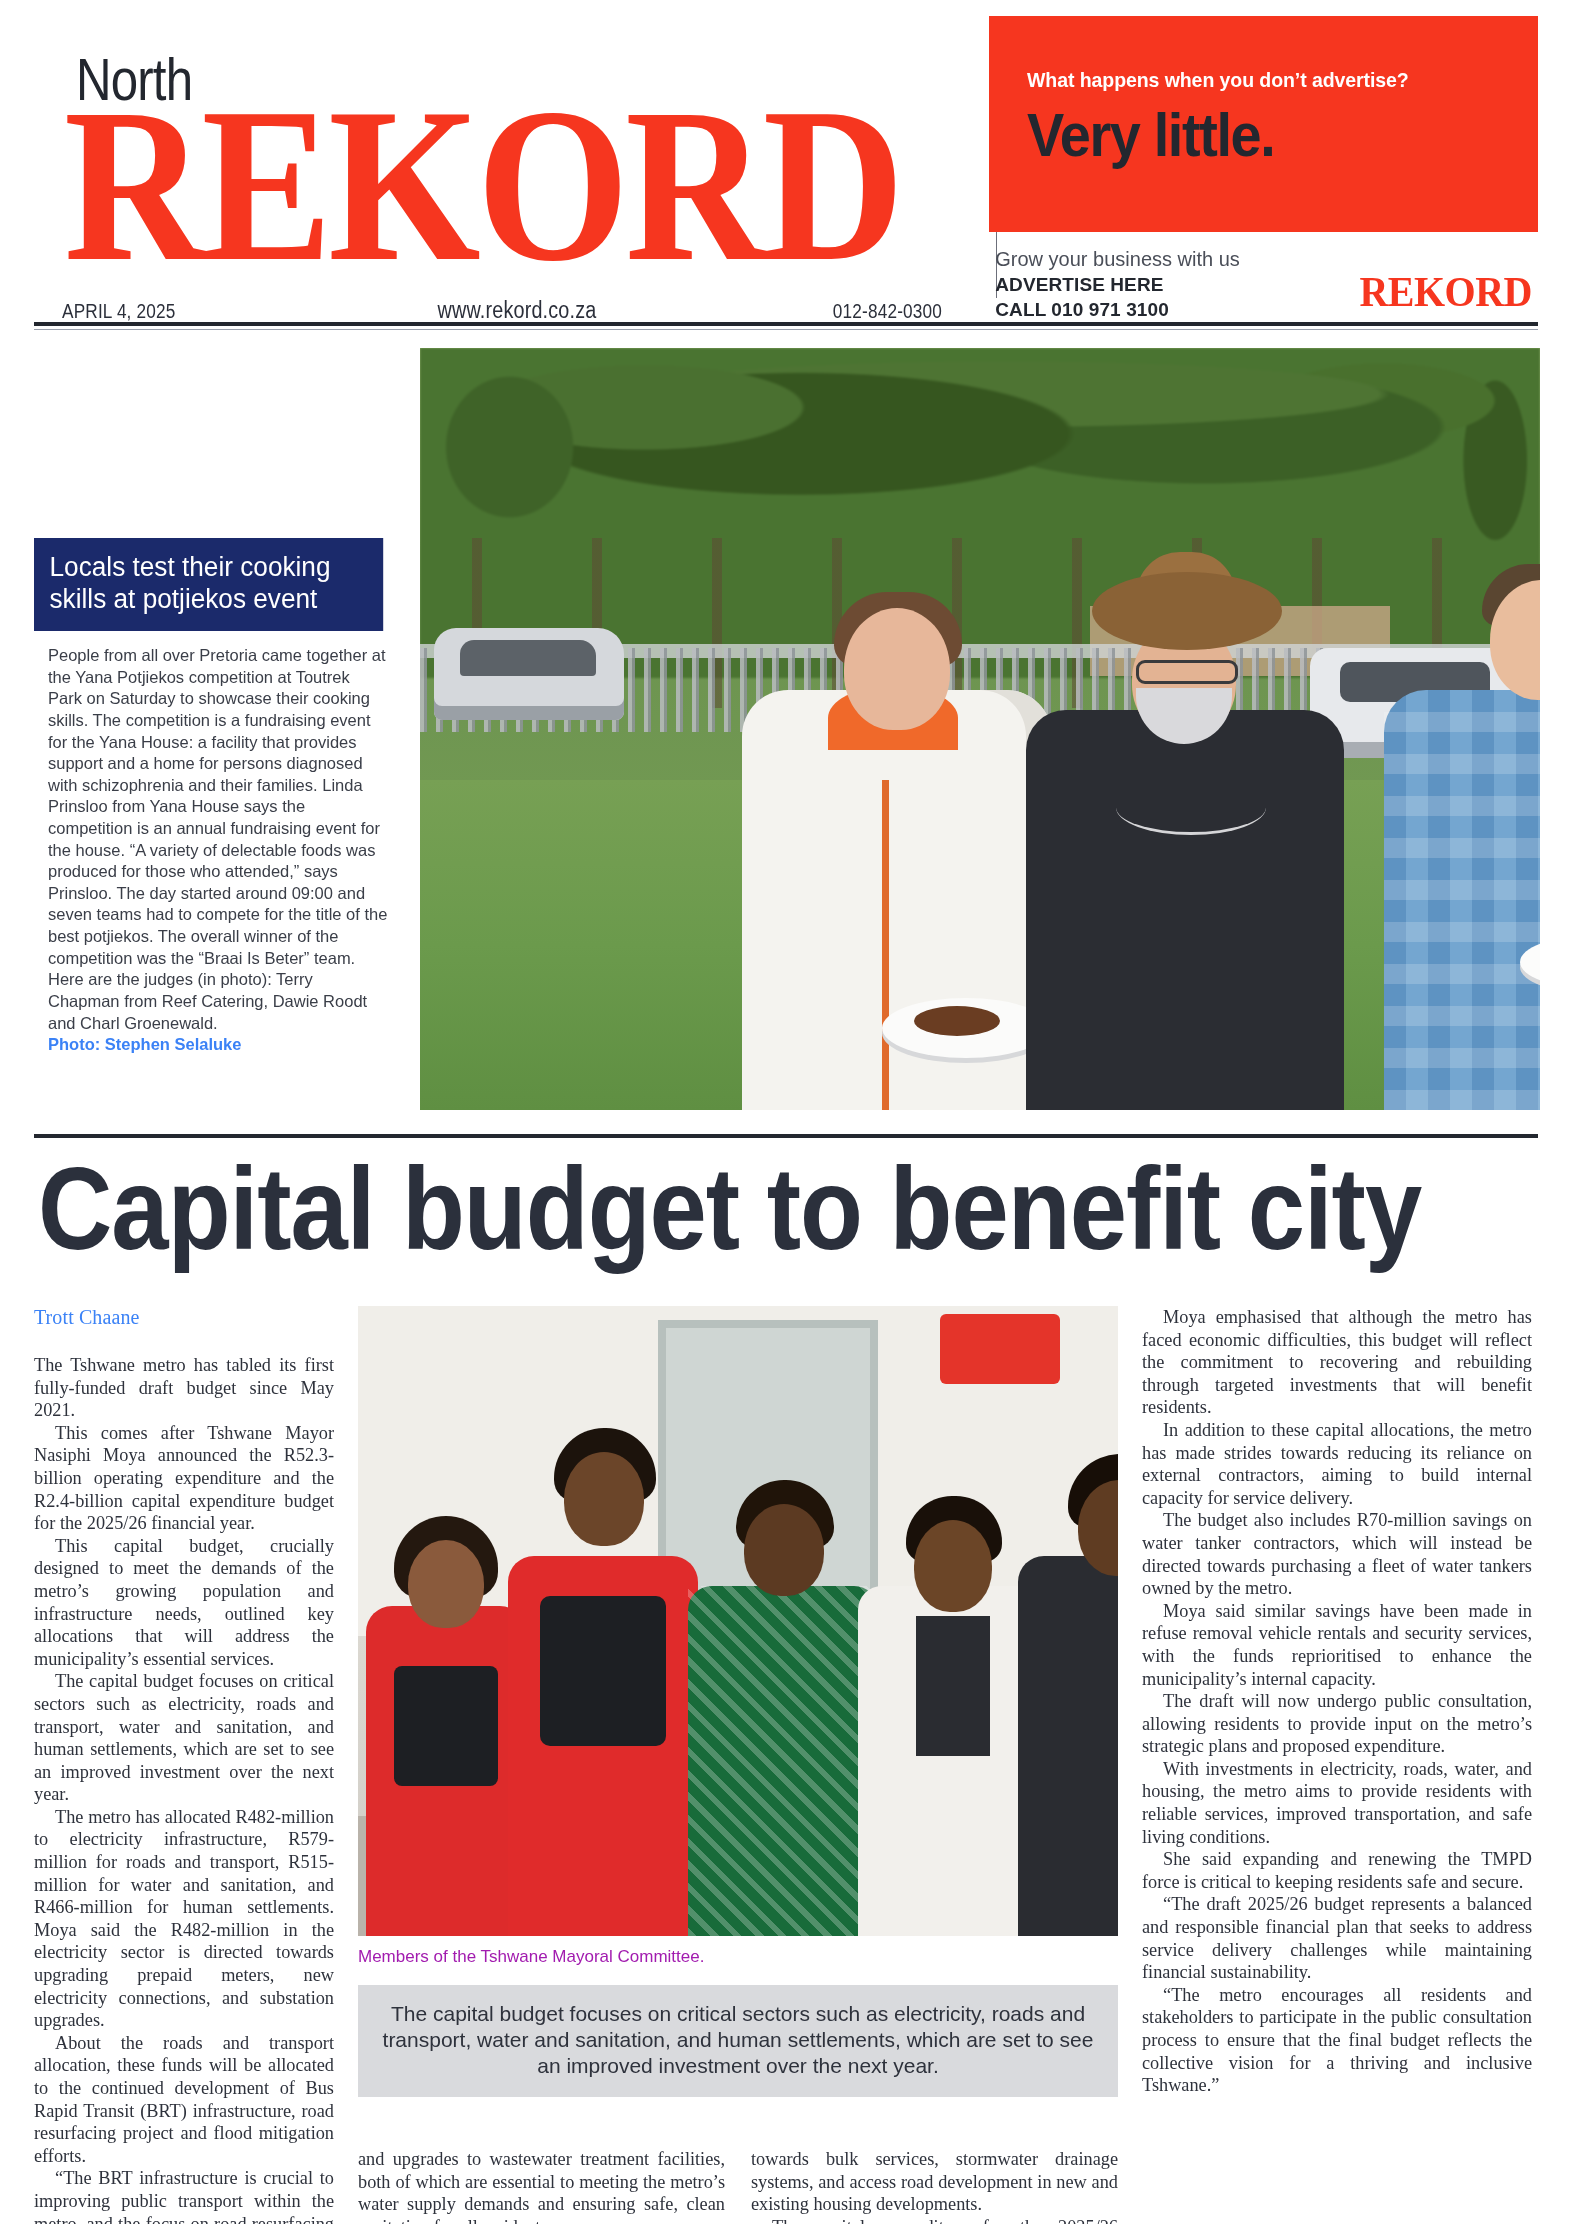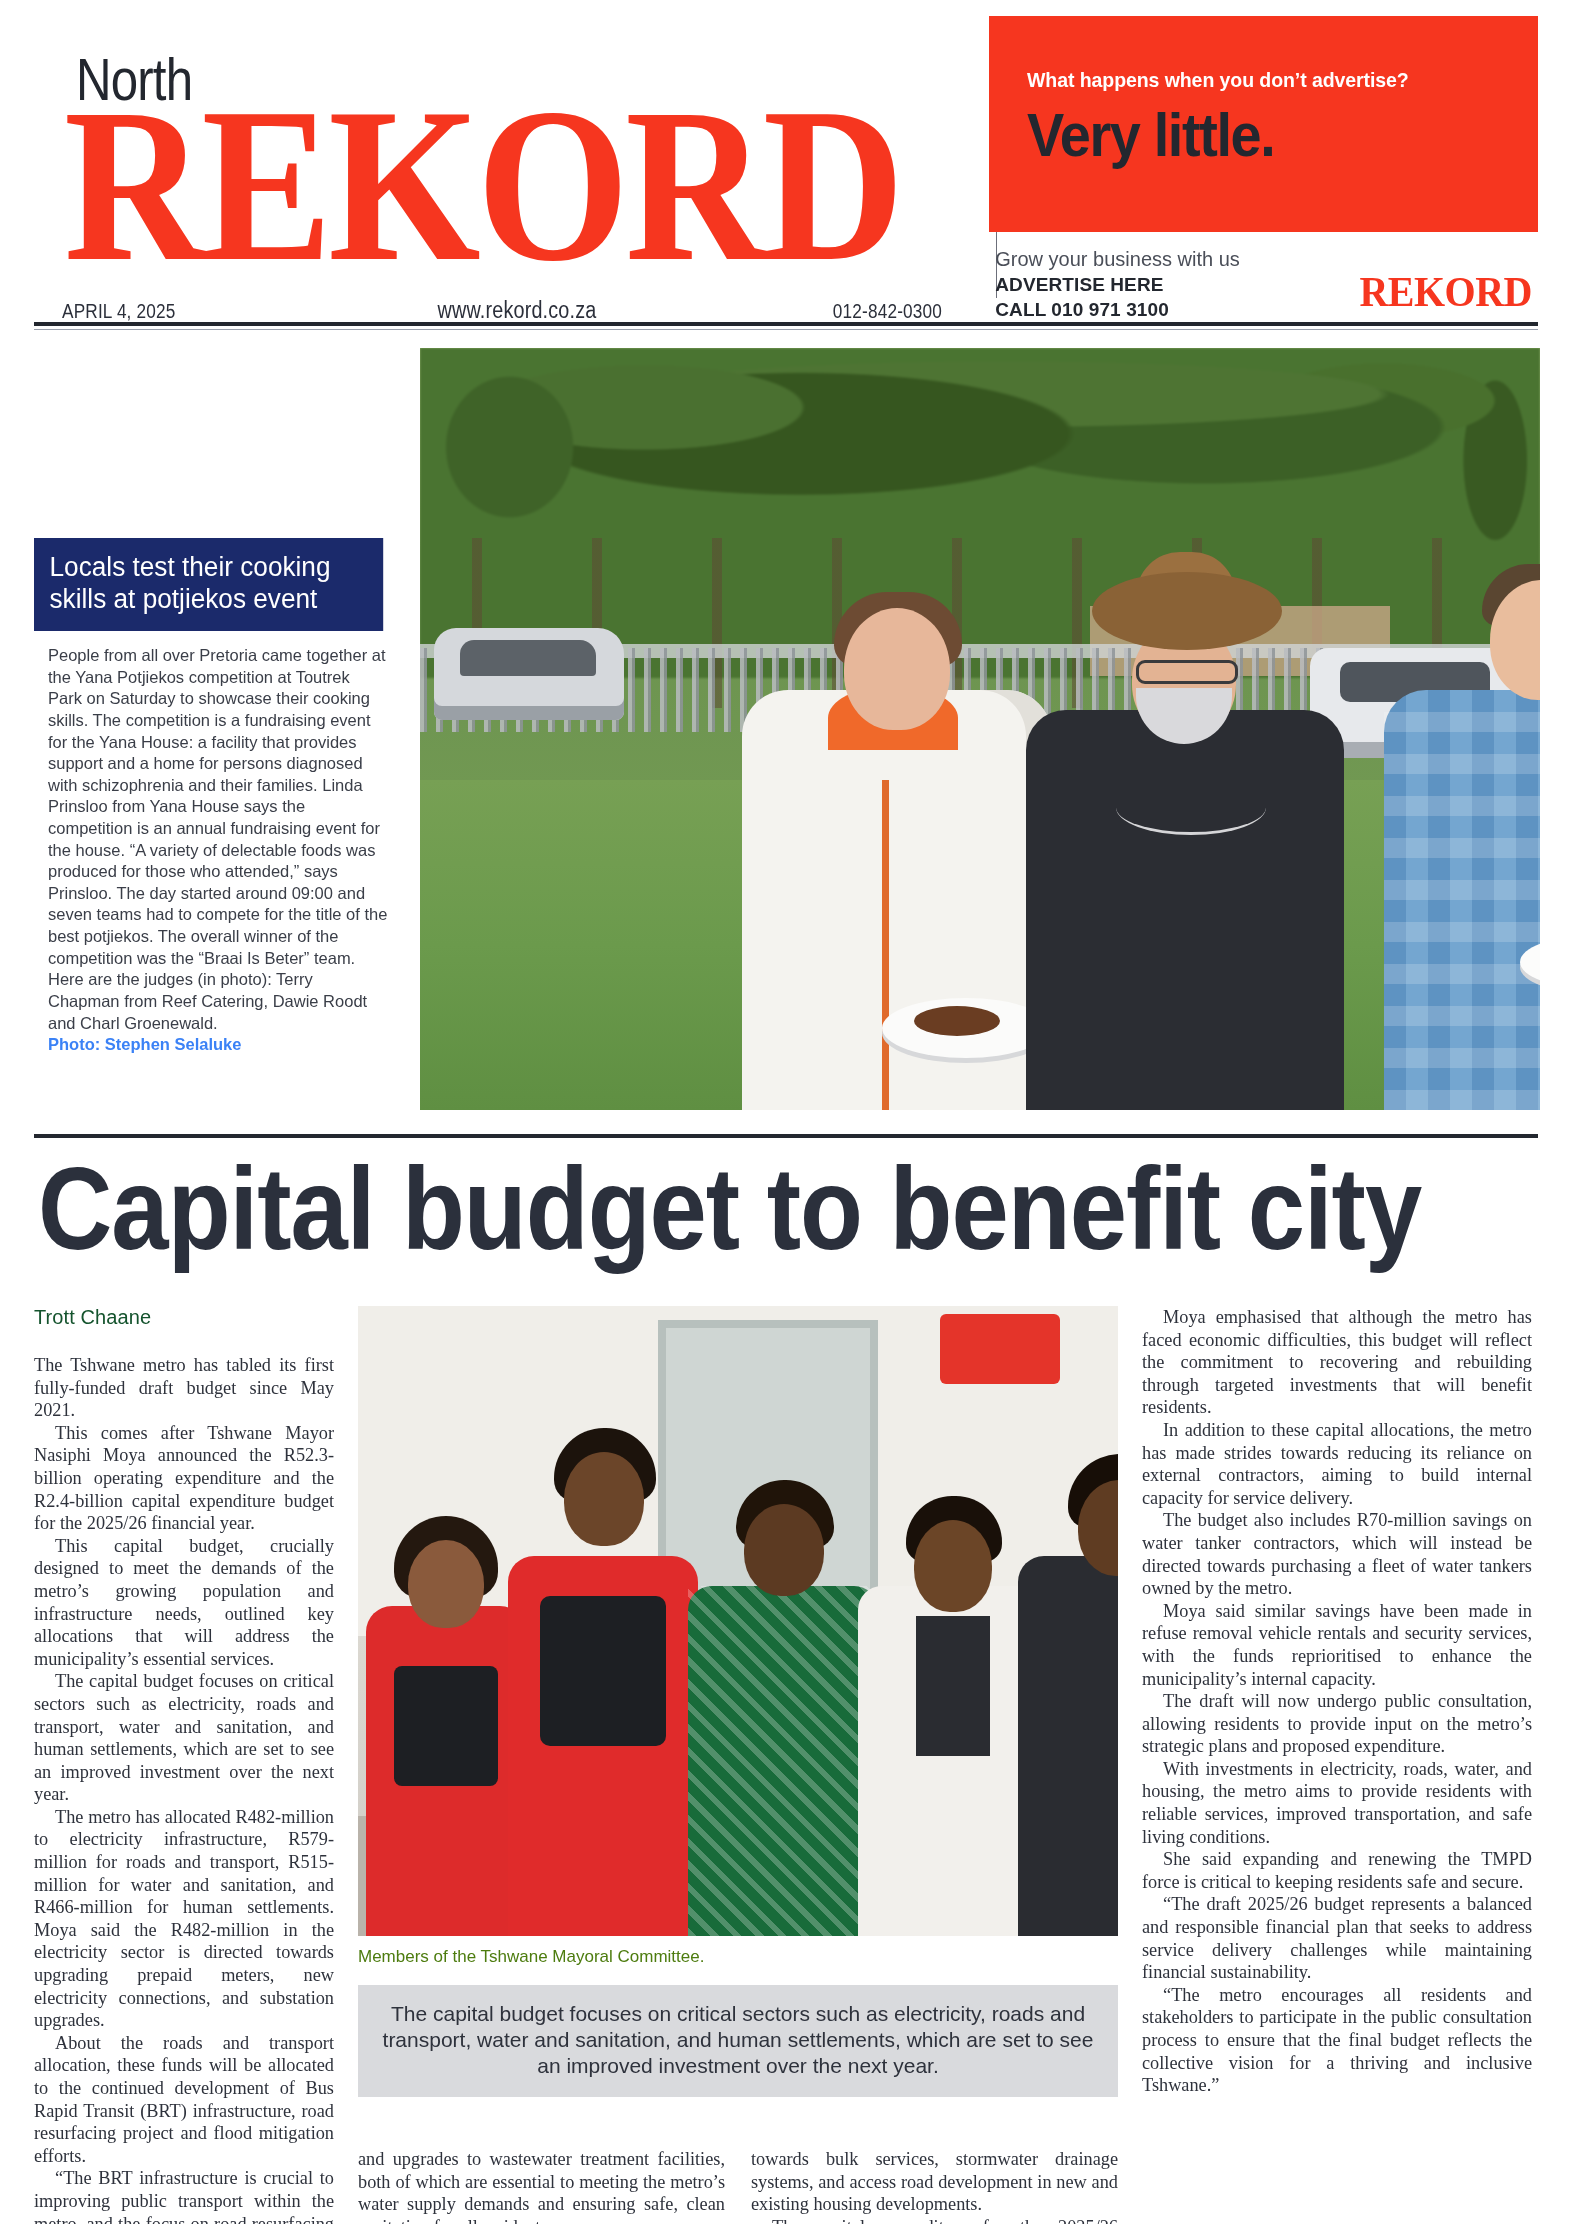--- a/index.html
+++ b/index.html
@@ -111,34 +111,34 @@
 
   
   .article{position:relative;margin-top:52px;}
   .cols3{display:flex;gap:24px;}
   .col{width:auto;}
   .colA{width:300px;}
   .colMid{width:760px;position:relative;}
   .colC{width:390px;}
 
   .byline{
-    font-family:Liberation Sans, sans-serif;
-    font-size:20px;color:#14532d;margin-bottom:22px;letter-spacing:.1px;
+    font-family:Liberation Serif, serif;
+    font-size:20px;color:#3b82f6;margin-bottom:22px;letter-spacing:.1px;
   }
   .serif{
     font-family:"Liberation Serif","DejaVu Serif",serif;
     font-size:18.3px;line-height:1.235;color:#2e323c;text-align:justify;
   }
   .serif p{margin:0;text-indent:1.15em;}
   .serif p.noind{text-indent:0;margin-top:25px;}
 
   .photo2{width:760px;height:630px;overflow:hidden;position:relative;background:#c8cad0;}
   .cap2{
     font-family:"Liberation Sans Narrow","Liberation Sans",sans-serif;
-    font-size:17px;color:#4d7c0f;margin-top:11px;
+    font-size:17px;color:#a21caf;margin-top:11px;
   }
   .pullquote{
     background:#d9dadd;margin-top:18px;padding:16px 22px 18px 22px;
     font-family:"Liberation Sans Narrow","Liberation Sans",sans-serif;
     font-size:21px;line-height:1.24;color:#2e323c;text-align:center;
   }
   .cols2bot{display:flex;gap:26px;margin-top:26px;}
   .colB1,.colB2{width:calc(50% - 13px);}
 
   

